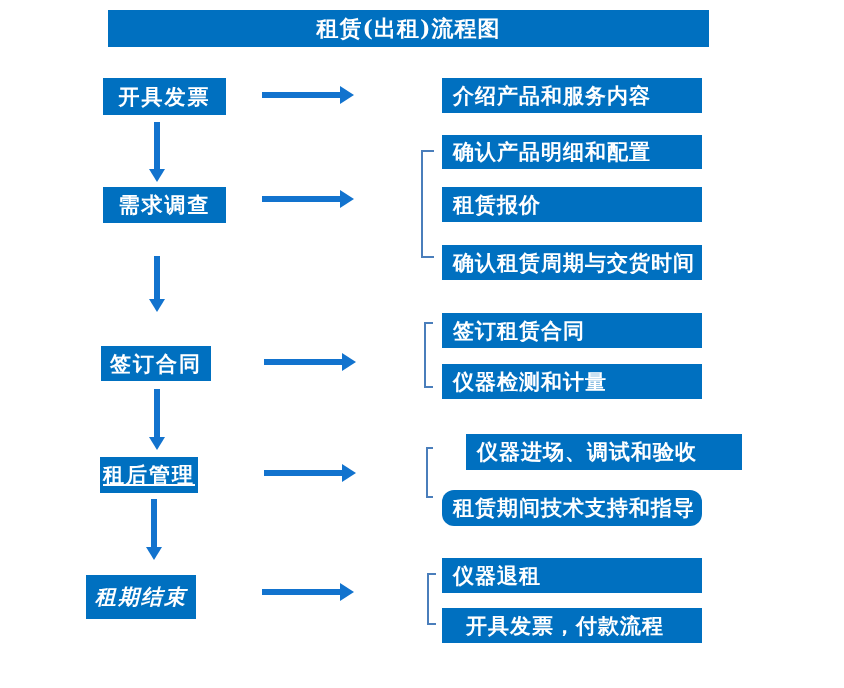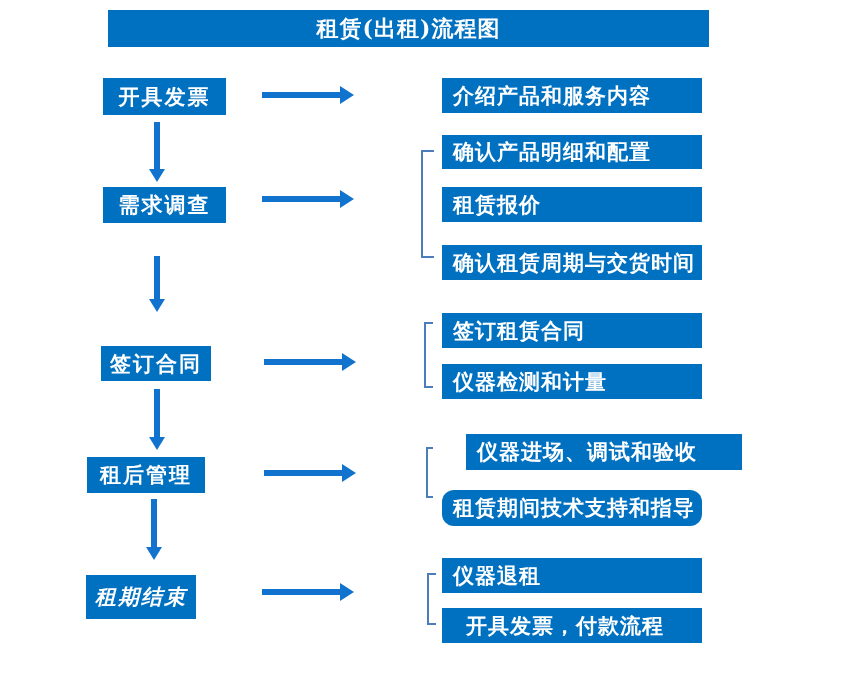--- a/index.html
+++ b/index.html
@@ -91,21 +91,21 @@
 </head>
 <body>
 
 <div class="canvas">
 
   <div class="box title-bar" style="left:108px; top:10px; width:601px; height:37px;">租赁(出租)流程图</div>
 
   <div class="box step-box" style="left:103px; top:78px; width:123px; height:37px;">开具发票</div>
   <div class="box step-box" style="left:103px; top:187px; width:123px; height:36px;">需求调查</div>
   <div class="box step-box" style="left:101px; top:346px; width:110px; height:35px;">签订合同</div>
-  <div class="box step-box" style="left:87px; top:457px; width:118px; height:36px;">租后管理</div>
+  <div class="box step-box" style="left:100px; top:457px; width:98px; height:36px;text-decoration:underline;">租后管理</div>
   <div class="box step-box" style="left:86px; top:575px; width:110px; height:44px;font-style:italic;">租期结束</div>
 
   <div class="v-arrow" style="left:154px; top:122px; height:47px;"></div>
   <div class="v-arrow" style="left:154px; top:256px; height:43px;"></div>
   <div class="v-arrow" style="left:154px; top:389px; height:48px;"></div>
   <div class="v-arrow" style="left:151px; top:499px; height:48px;"></div>
 
   <div class="h-arrow" style="left:262px; top:92px;"></div>
   <div class="h-arrow" style="left:262px; top:196px;"></div>
   <div class="h-arrow" style="left:264px; top:359px;"></div>

